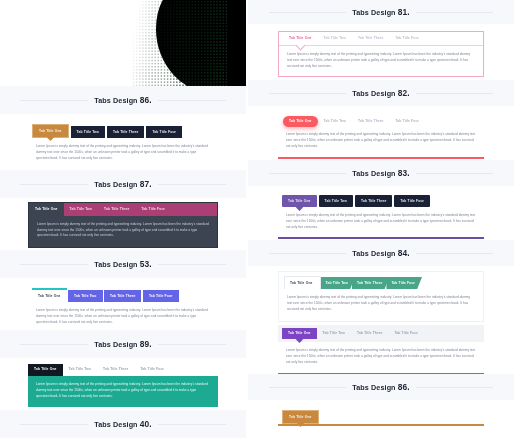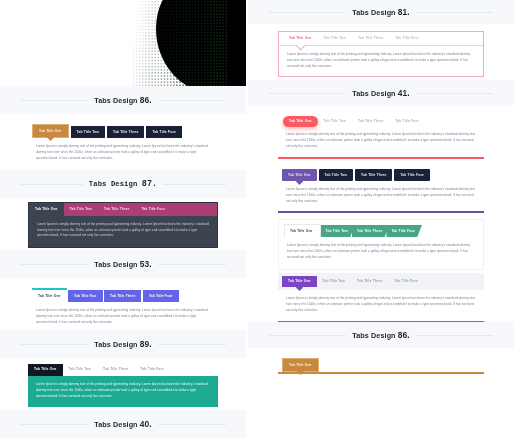--- a/index.html
+++ b/index.html
@@ -181,21 +181,21 @@
             <div class="tab">Tab Title Four</div>
           </div>
           <div class="pane">
             <div class="pane-txt">Lorem Ipsum is simply dummy text of the printing and typesetting industry. Lorem Ipsum has been the industry's standard dummy text ever since the 1500s, when an unknown printer took a galley of type and scrambled it to make a type specimen book. It has survived not only five centuries.</div>
           </div>
         </div>
       </div>
     </div>
 
     <div class="section">
-      <div class="sec-head" style="height:28px;font-family:Liberation Mono, monospace;">
+      <div class="sec-head" style="height:28px;">
         <div class="rule"></div>
         <div class="sec-head-title">
           <span>Tabs Design </span><b>87.</b>
         </div>
       </div>
       <div class="sec-body" style="height:52px;padding:4px 28px 0;">
         <div class="demo d87">
           <div class="tabrow">
             <div class="tab on">Tab Title One</div>
             <div class="tab">Tab Title Two</div>
@@ -285,55 +285,67 @@
             <div class="pane-txt">Lorem Ipsum is simply dummy text of the printing and typesetting industry. Lorem Ipsum has been the industry's standard dummy text ever since the 1500s, when an unknown printer took a galley of type and scrambled it to make a type specimen book. It has survived not only five centuries.</div>
           </div>
         </div>
       </div>
     </div>
 
     <div class="section">
       <div class="sec-head" style="height:26px;">
         <div class="rule"></div>
         <div class="sec-head-title">
-          <span>Tabs Design </span><b>41.</b>
+          <span>Tabs Design </span><b>82.</b>
         </div>
       </div>
       <div class="sec-body" style="height:54px;padding:5px 30px 0;">
         <div class="demo d82">
           <div class="tabrow">
             <div class="tab on">Tab Title One</div>
             <div class="tab">Tab Title Two</div>
             <div class="tab">Tab Title Three</div>
             <div class="tab">Tab Title Four</div>
           </div>
           <div class="pane">
             <div class="pane-txt">Lorem Ipsum is simply dummy text of the printing and typesetting industry. Lorem Ipsum has been the industry's standard dummy text ever since the 1500s, when an unknown printer took a galley of type and scrambled it to make a type specimen book. It has survived not only five centuries.</div>
           </div>
         </div>
       </div>
     </div>
 
     <div class="section">
+      <div class="sec-head" style="height:26px;">
+        <div class="rule"></div>
+        <div class="sec-head-title">
+          <span>Tabs Design </span><b>83.</b>
+        </div>
+      </div>
       <div class="sec-body" style="height:54px;padding:5px 30px 0;">
         <div class="demo d83">
           <div class="tabrow">
             <div class="tab on">Tab Title One</div>
             <div class="tab">Tab Title Two</div>
             <div class="tab">Tab Title Three</div>
             <div class="tab">Tab Title Four</div>
           </div>
           <div class="pane">
             <div class="pane-txt">Lorem Ipsum is simply dummy text of the printing and typesetting industry. Lorem Ipsum has been the industry's standard dummy text ever since the 1500s, when an unknown printer took a galley of type and scrambled it to make a type specimen book. It has survived not only five centuries.</div>
           </div>
         </div>
       </div>
     </div>
 
     <div class="section">
+      <div class="sec-head" style="height:26px;">
+        <div class="rule"></div>
+        <div class="sec-head-title">
+          <span>Tabs Design </span><b>84.</b>
+        </div>
+      </div>
       <div class="sec-body" style="height:54px;padding:5px 30px 0;">
         <div class="demo d84">
           <div class="tabrow">
             <div class="tab on">Tab Title One</div>
             <div class="tab">Tab Title Two</div>
             <div class="tab">Tab Title Three</div>
             <div class="tab">Tab Title Four</div>
           </div>
           <div class="pane">
             <div class="pane-txt">Lorem Ipsum is simply dummy text of the printing and typesetting industry. Lorem Ipsum has been the industry's standard dummy text ever since the 1500s, when an unknown printer took a galley of type and scrambled it to make a type specimen book. It has survived not only five centuries.</div>

